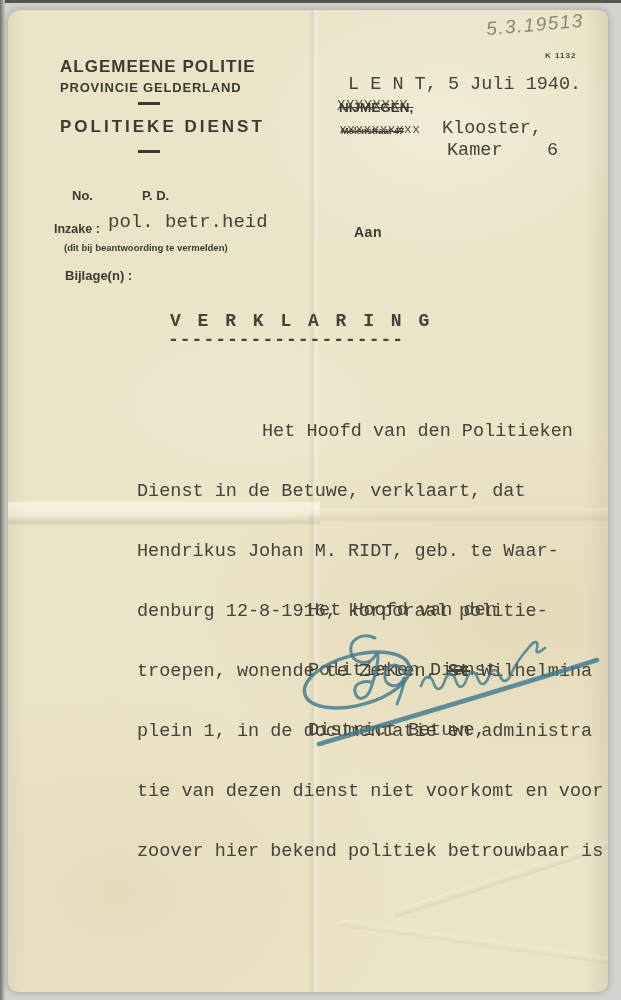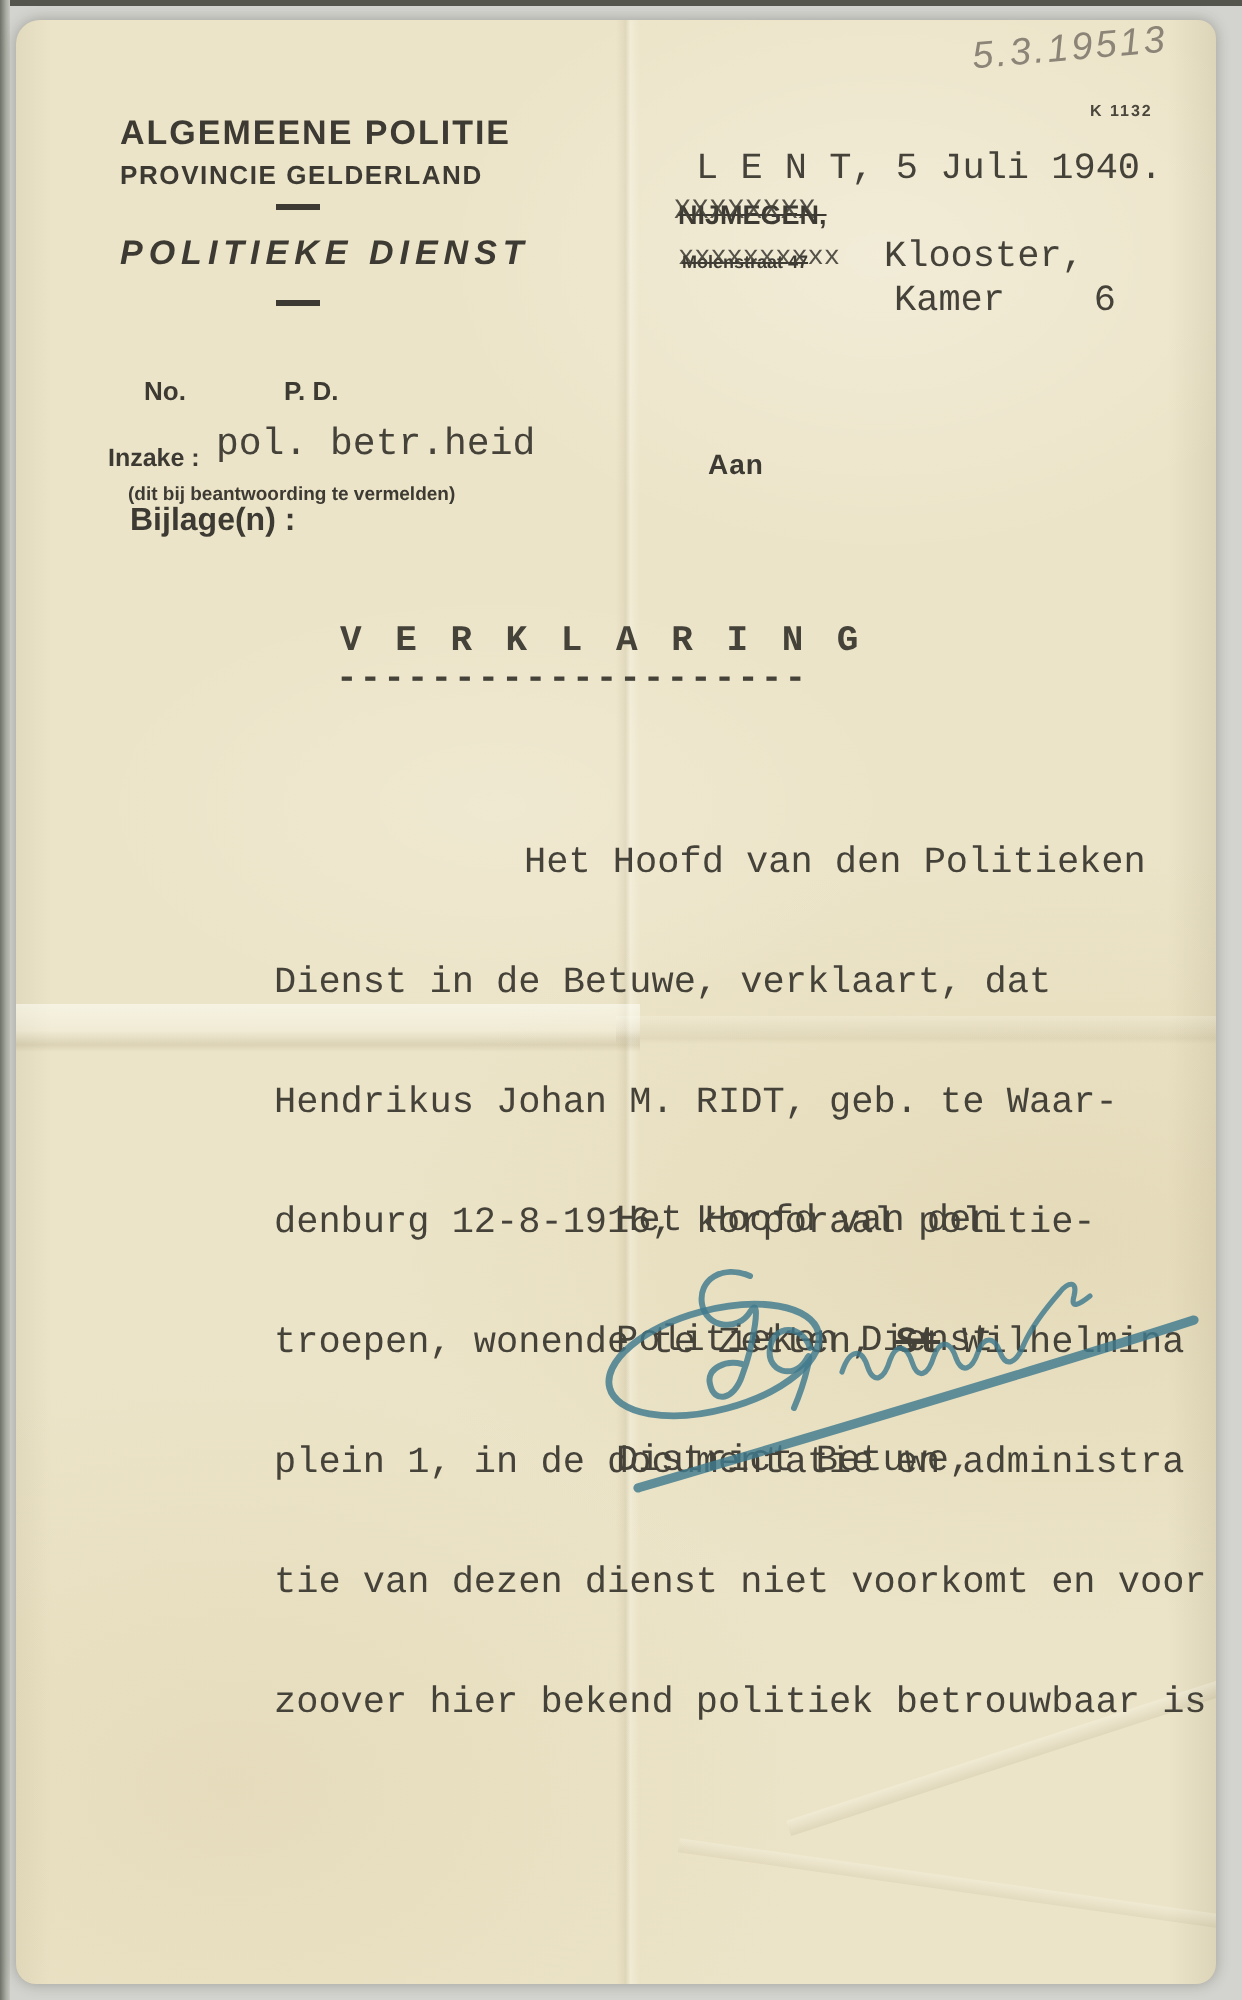--- a/index.html
+++ b/index.html
@@ -30,32 +30,32 @@
   .wrinkle2{position:absolute;left:330px;top:930px;width:300px;height:7px;transform:rotate(8deg);
             background:linear-gradient(180deg,rgba(255,255,250,0.22),rgba(120,106,70,0.08));}
 
   .print{position:absolute;color:#3c3a33;font-weight:bold;white-space:pre;}
   .type{position:absolute;color:#45423a;font-family:"Liberation Mono","DejaVu Sans Mono",monospace;
         white-space:pre;}
 
   
   .lh1{left:52px;top:47px;font-size:17px;letter-spacing:1px;}
   .lh2{left:52px;top:70px;font-size:13px;letter-spacing:0.8px;}
-  .lh3{left:52px;top:107px;font-size:17px;letter-spacing:3px;font-style:italic;}
+  .lh3{left:52px;top:107px;font-size:17px;letter-spacing:3px;}
   .lh-rule{position:absolute;width:22px;height:3px;background:#3c3a33;}
   .rule1{left:130px;top:92px;}
   .rule2{left:130px;top:140px;}
 
   
   .no-label{left:64px;top:178px;font-size:13px;font-weight:700;}
   .pd-label{left:134px;top:178px;font-size:13px;font-weight:600;}
   .inzake-label{left:46px;top:212px;font-size:12.5px;font-weight:600;}
   .inzake-value{left:100px;top:201px;font-size:19px;}
   .inzake-note{left:56px;top:232px;font-size:9.5px;font-weight:600;}
-  .bijlage-label{left:46px;top:242px;font-size:16px;font-weight:600;padding-left:11px;}
+  .bijlage-label{left:46px;top:258px;font-size:13px;font-weight:600;padding-left:11px;}
   .aan-label{left:346px;top:214px;font-size:14px;letter-spacing:0.5px;}
 
   
   .place-date{left:340px;top:64px;font-size:18.5px;}
   .struck{position:absolute;}
   .struck .base{color:#3c3a33;font-weight:bold;white-space:pre;text-decoration:line-through;}
   .struck .xx{position:absolute;left:-2px;top:-2px;color:#45423a;
               font-family:"Liberation Mono","DejaVu Sans Mono",monospace;opacity:0.9;white-space:pre;}
   .struck-city{left:331px;top:90px;font-size:13.5px;font-family:"Liberation Sans",sans-serif;}
   .struck-city .xx{font-size:14px;letter-spacing:0.5px;}

